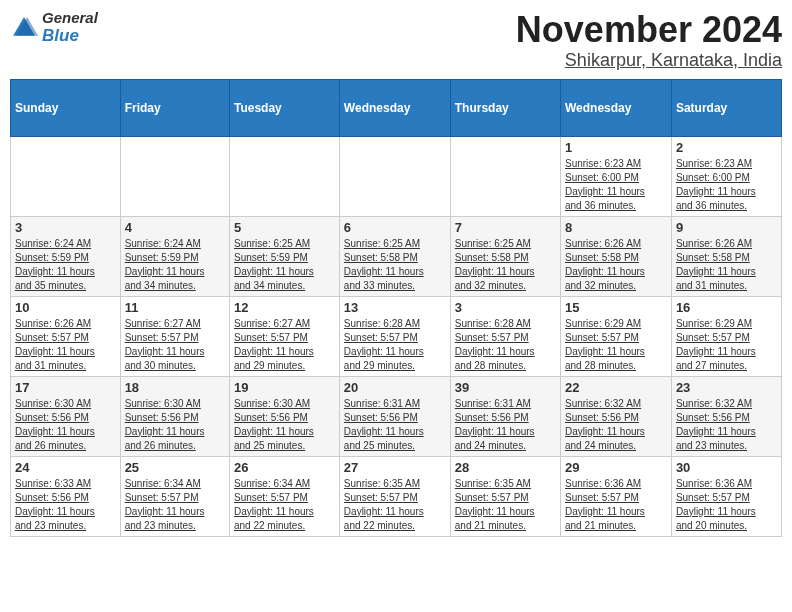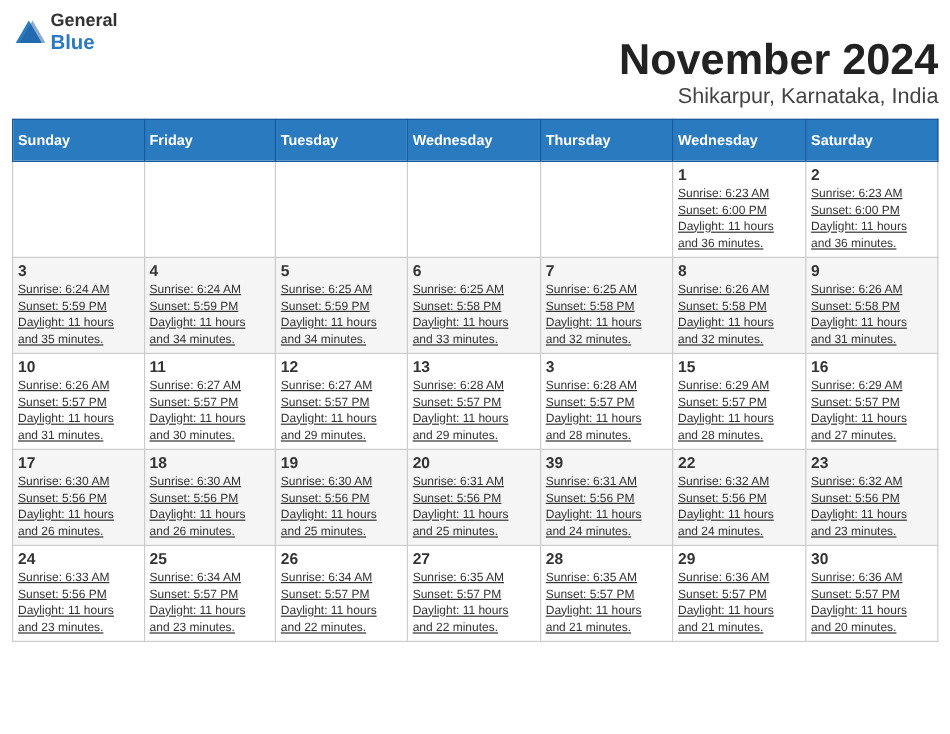--- a/index.html
+++ b/index.html
@@ -18,59 +18,60 @@
     }
     .logo {
       display: flex;
       align-items: center;
       gap: 4px;
     }
     .logo-text {
       display: flex;
       flex-direction: column;
       line-height: 1.1;
+      font-style: italic;
     }
     .logo-general {
       font-size: 15px;
       font-weight: bold;
       color: #333;
     }
     .logo-blue {
       font-size: 17px;
       font-weight: bold;
       color: #2a7abf;
     }
     .logo-icon {
       width: 28px;
       height: 28px;
     }
     .title-area {
       text-align: right;
-      margin-top: 20px;
     }
     .month-title {
       font-size: 36px;
       font-weight: bold;
       color: #222;
       line-height: 1.1;
     }
     .location-title {
       font-size: 18px;
       color: #444;
+      text-decoration: underline;
     }
     .calendar {
       width: 100%;
       border-collapse: collapse;
     }
     .calendar th {
       background: #2a7abf;
       color: #fff;
       font-size: 12px;
       font-weight: bold;
-      padding: 10px 4px;
+      padding: 21px 4px;
       text-align: left;
       border: 1px solid #1a5a9f;
     }
     .calendar td {
       border: 1px solid #ccc;
       vertical-align: top;
       padding: 3px 4px;
       width: 113px;
       min-height: 80px;
       font-size: 10px;

